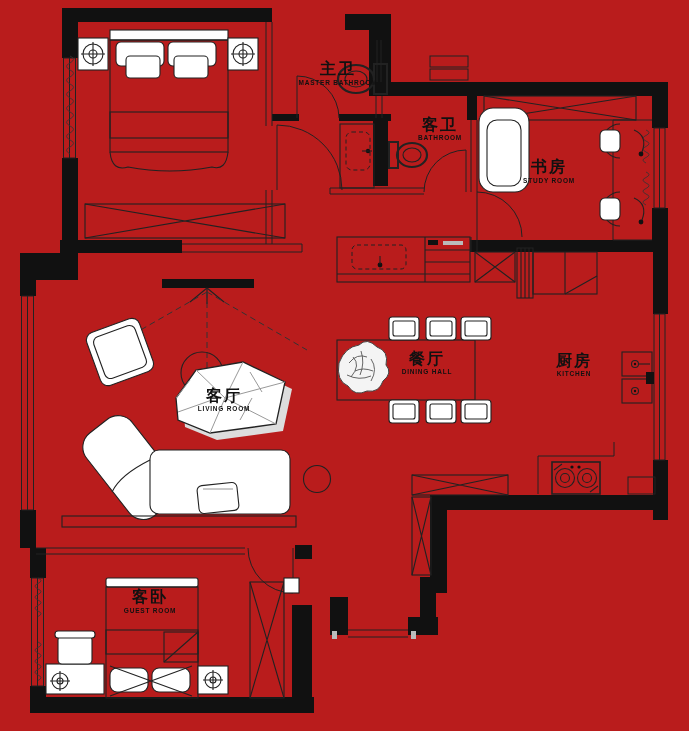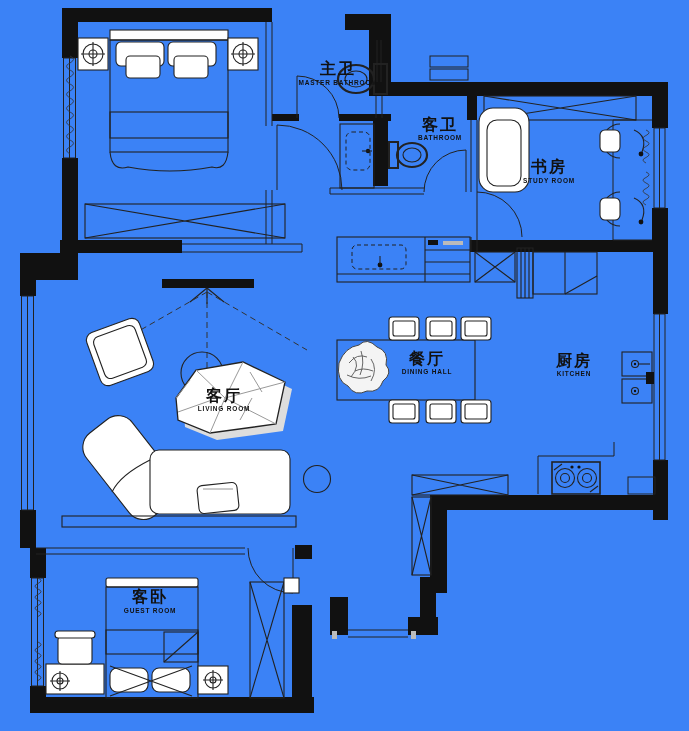--- a/index.html
+++ b/index.html
@@ -1,16 +1,16 @@
 <!DOCTYPE html>
 <html><head>
 <meta charset="utf-8">
 <style>
   html,body{margin:0;padding:0;background:#fff;}
-  .plan-wrap{width:689px;height:731px;position:relative;background:#3b82f6;font-family:"Liberation Sans",sans-serif;}
+  .plan-wrap{width:689px;height:731px;position:relative;background:#b91c1c;font-family:"Liberation Sans",sans-serif;}
   svg{display:block;}
   .wall{fill:#111;stroke:none;}
   .thin{fill:none;stroke:#222;stroke-width:1;}
   .furn{fill:#fff;stroke:#222;stroke-width:1.1;}
   .furnl{fill:none;stroke:#222;stroke-width:1.1;}
   .lite{fill:none;stroke:#888;stroke-width:.9;}
   .dash{fill:none;stroke:#333;stroke-width:1;stroke-dasharray:6 4;}
   .bdash{fill:none;stroke:#222;stroke-width:1;stroke-dasharray:4 3;}
   .sq{fill:none;stroke:#333;stroke-width:.8;}
   .blk{fill:#111;}

